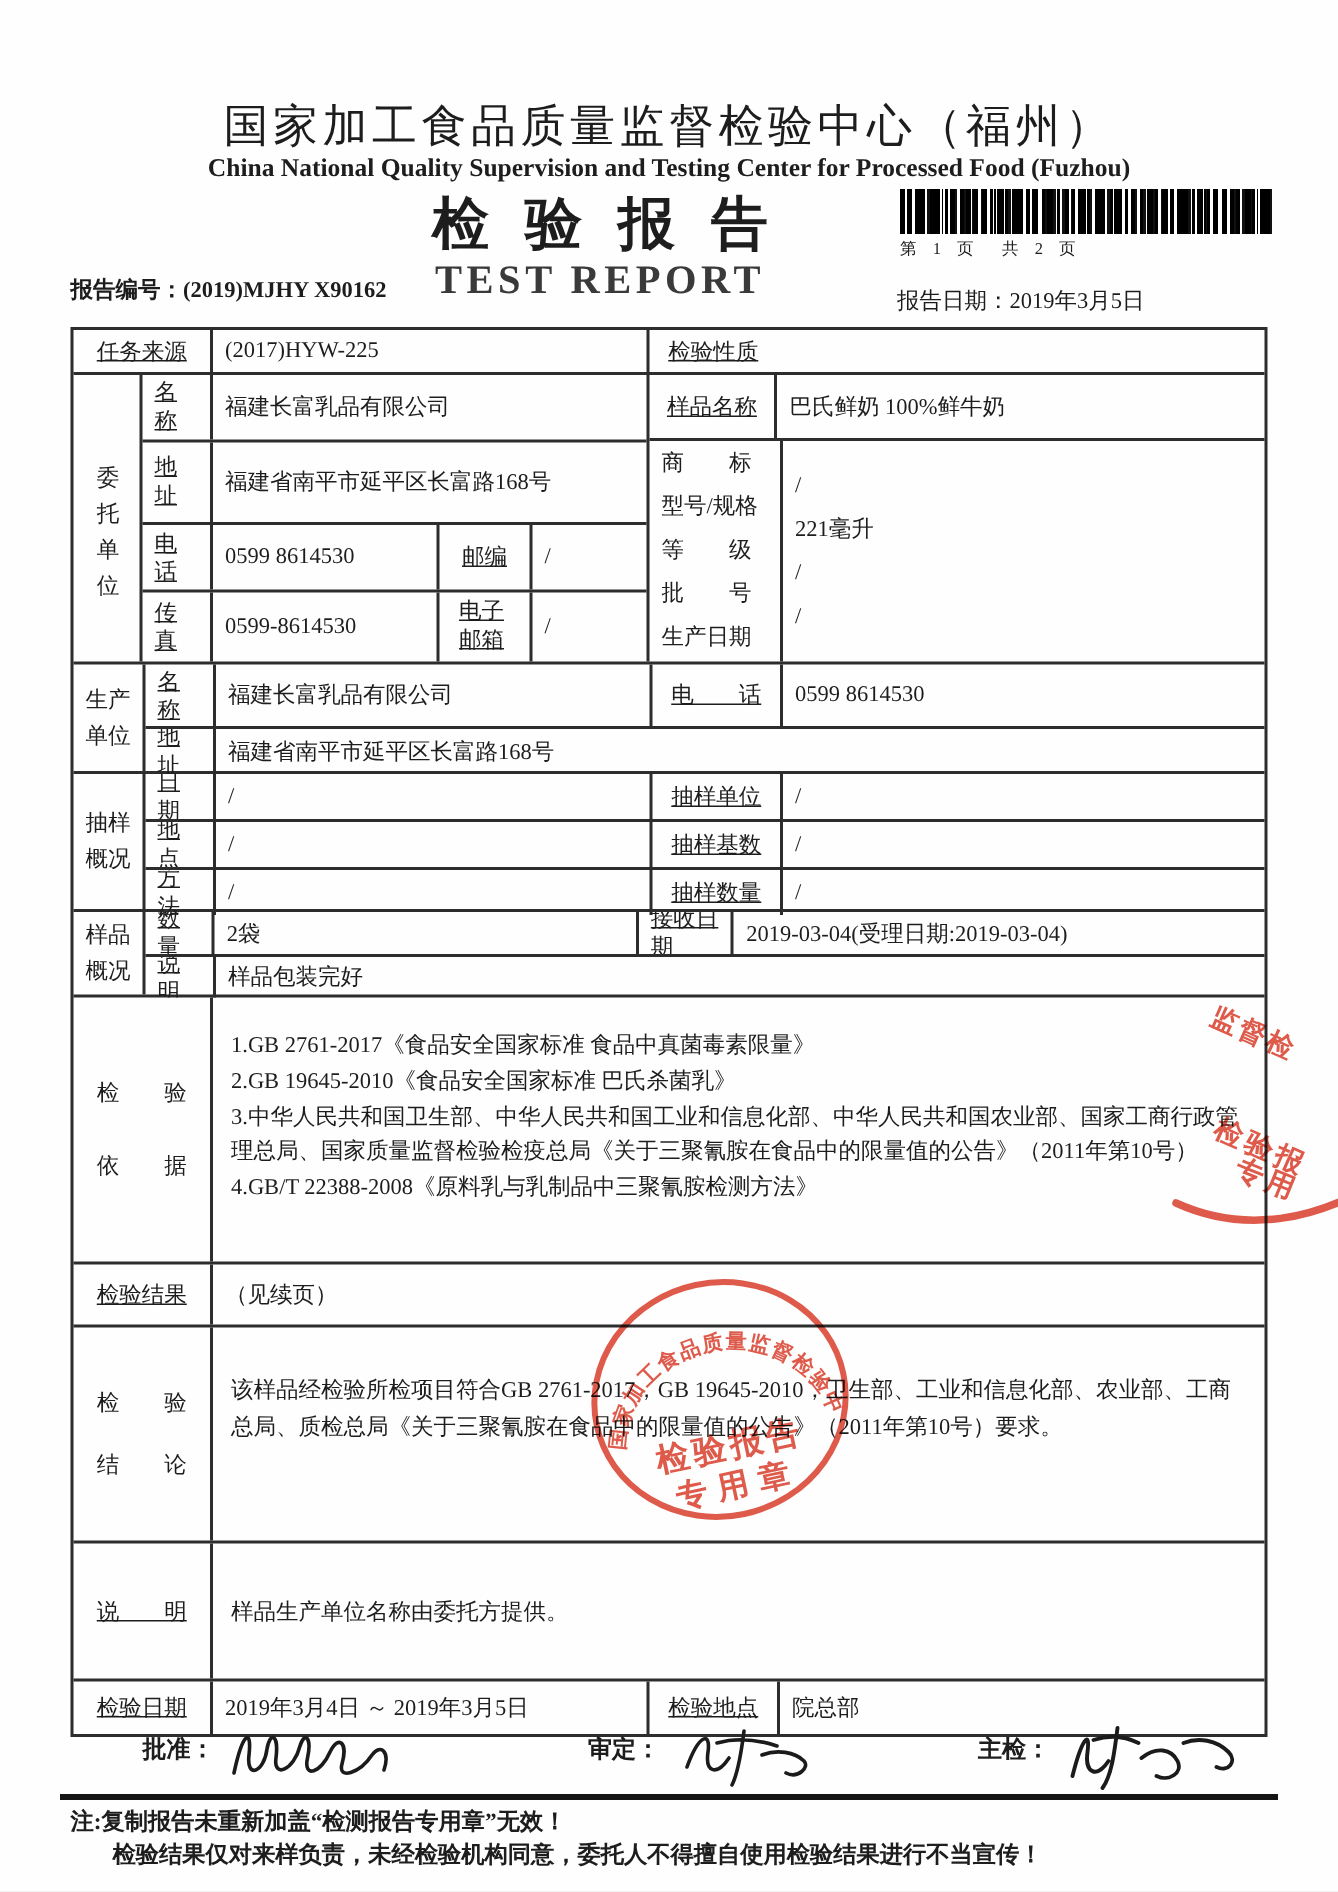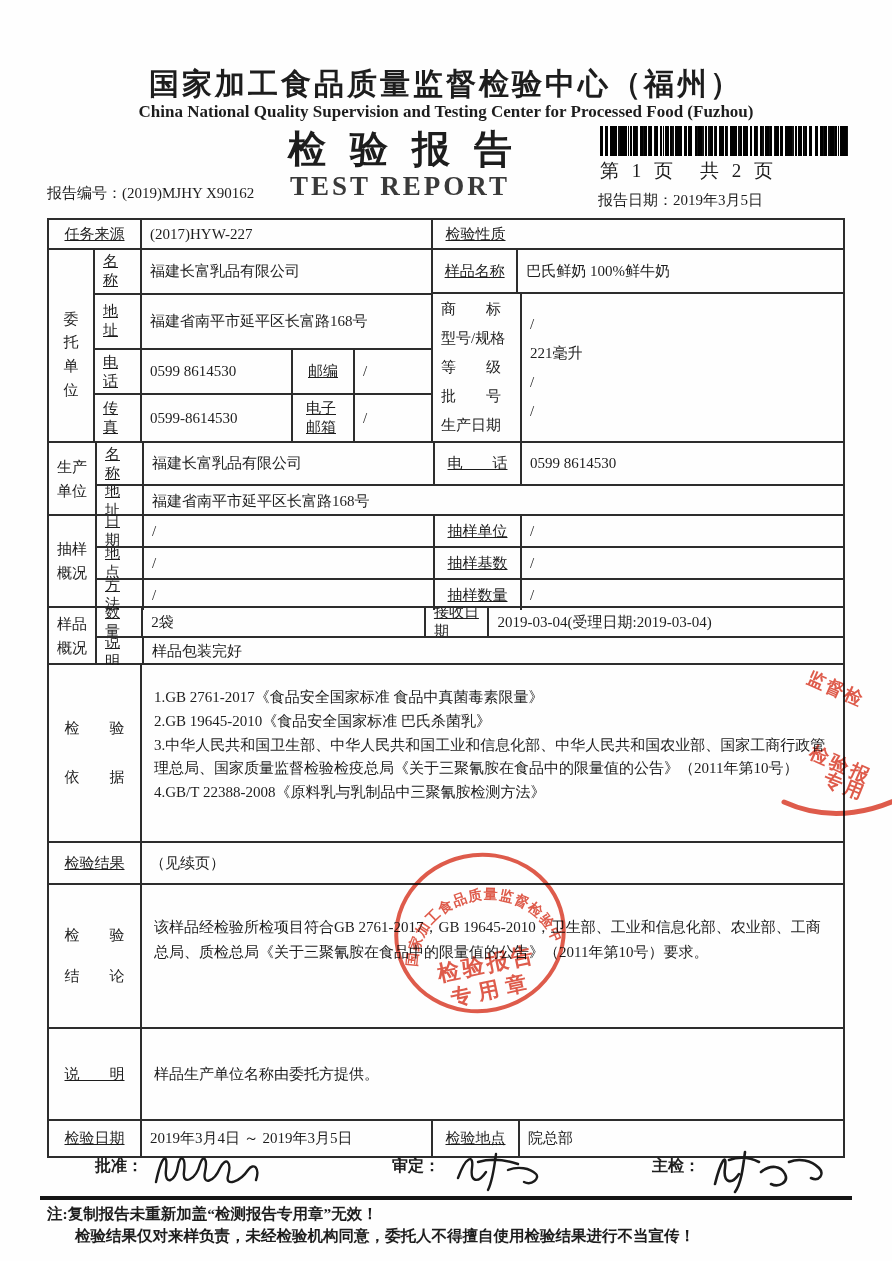--- a/index.html
+++ b/index.html
@@ -1,33 +1,33 @@
 <!DOCTYPE html>
 <html><head>
 <meta charset="utf-8">
 <style>
   html,body{margin:0;padding:0;background:#e8e8e8;}
   .page{position:relative;width:892px;height:1261px;margin:0 auto;background:#fefefe;
         overflow:hidden;color:#1d1d1d;font-family:"Liberation Serif","DejaVu Serif",serif;}
   .abs{position:absolute;}
   
-  .org-cn{left:0;top:64px;width:892px;text-align:center;font-size:30px;font-weight:bold;letter-spacing:3px;}
+  .org-cn{left:0;top:64px;width:892px;text-align:center;font-size:30px;font-weight:normal;letter-spacing:3px;}
   .org-en{left:0;top:102px;width:892px;text-align:center;font-size:17px;font-weight:bold;}
   .title-wrap{left:0;top:124px;width:892px;text-align:center;}
   .title-inner{display:inline-block;transform:translateX(-46px);text-align:center;}
   .title-cn{font-size:38px;font-weight:bold;letter-spacing:24px;text-indent:24px;}
   .title-en{font-size:27px;font-weight:bold;letter-spacing:3px;color:#3a3a3a;margin-top:-4px;}
   .barcode{left:600px;top:126px;width:248px;height:30px;
      background:
        repeating-linear-gradient(90deg,#000 0 2px,rgba(0,0,0,0) 2px 5px),
        repeating-linear-gradient(90deg,#000 0 1px,rgba(0,0,0,0) 1px 7px),
        repeating-linear-gradient(90deg,#000 0 3px,rgba(0,0,0,0) 3px 11px),
        repeating-linear-gradient(90deg,#111 0 2px,#fff 2px 6px);}
-  .page-info{left:600px;top:158px;font-size:19px;letter-spacing:4px;}
-  .report-no{left:47px;top:184px;font-size:15px;}
+  .page-info{left:600px;top:158px;font-size:11px;letter-spacing:4px;}
+  .report-no{left:47px;top:184px;font-size:15px;font-weight:bold;}
   .report-date{left:598px;top:191px;font-size:15px;}
   
   .tbl{left:47px;top:218px;width:798px;border:2px solid #2d2d2d;box-sizing:border-box;font-size:15px;}
   .sec{display:flex;border-top:2px solid #2d2d2d;}
   .sec:first-child{border-top:none;}
   .col{display:flex;flex-direction:column;}
   .row{display:flex;border-top:2px solid #2d2d2d;}
   .col > .row:first-child{border-top:none;}
   .cell{border-left:2px solid #2d2d2d;box-sizing:border-box;display:flex;align-items:center;
         padding:2px 8px;overflow:hidden;}
@@ -71,21 +71,21 @@
   </div>
   <div class="abs barcode"></div>
   <div class="abs page-info">第 1 页　共 2 页</div>
   <div class="abs report-no"><span>报告编号：</span><span>(2019)MJHY X90162</span></div>
   <div class="abs report-date"><span>报告日期：</span><span>2019年3月5日</span></div>
 
   <div class="abs tbl">
 
     <div class="sec" style="height:28px">
       <div class="cell ctr" style="width:91px">任务来源</div>
-      <div class="cell lab" style="width:291px">(2017)HYW-227</div>
+      <div class="cell lab" style="width:291px">(2017)HYW-225</div>
       <div class="cell ctr" style="width:87px">检验性质</div>
     </div>
 
     <div class="sec" style="height:191px">
       <div class="seclabel">
           <span class="vtext">委托单位</span>
         </div>
       <div class="col bl" style="width:336px">
         <div class="row" style="height:44px">
           <div class="cell ctr" style="width:45px">名称</div>

